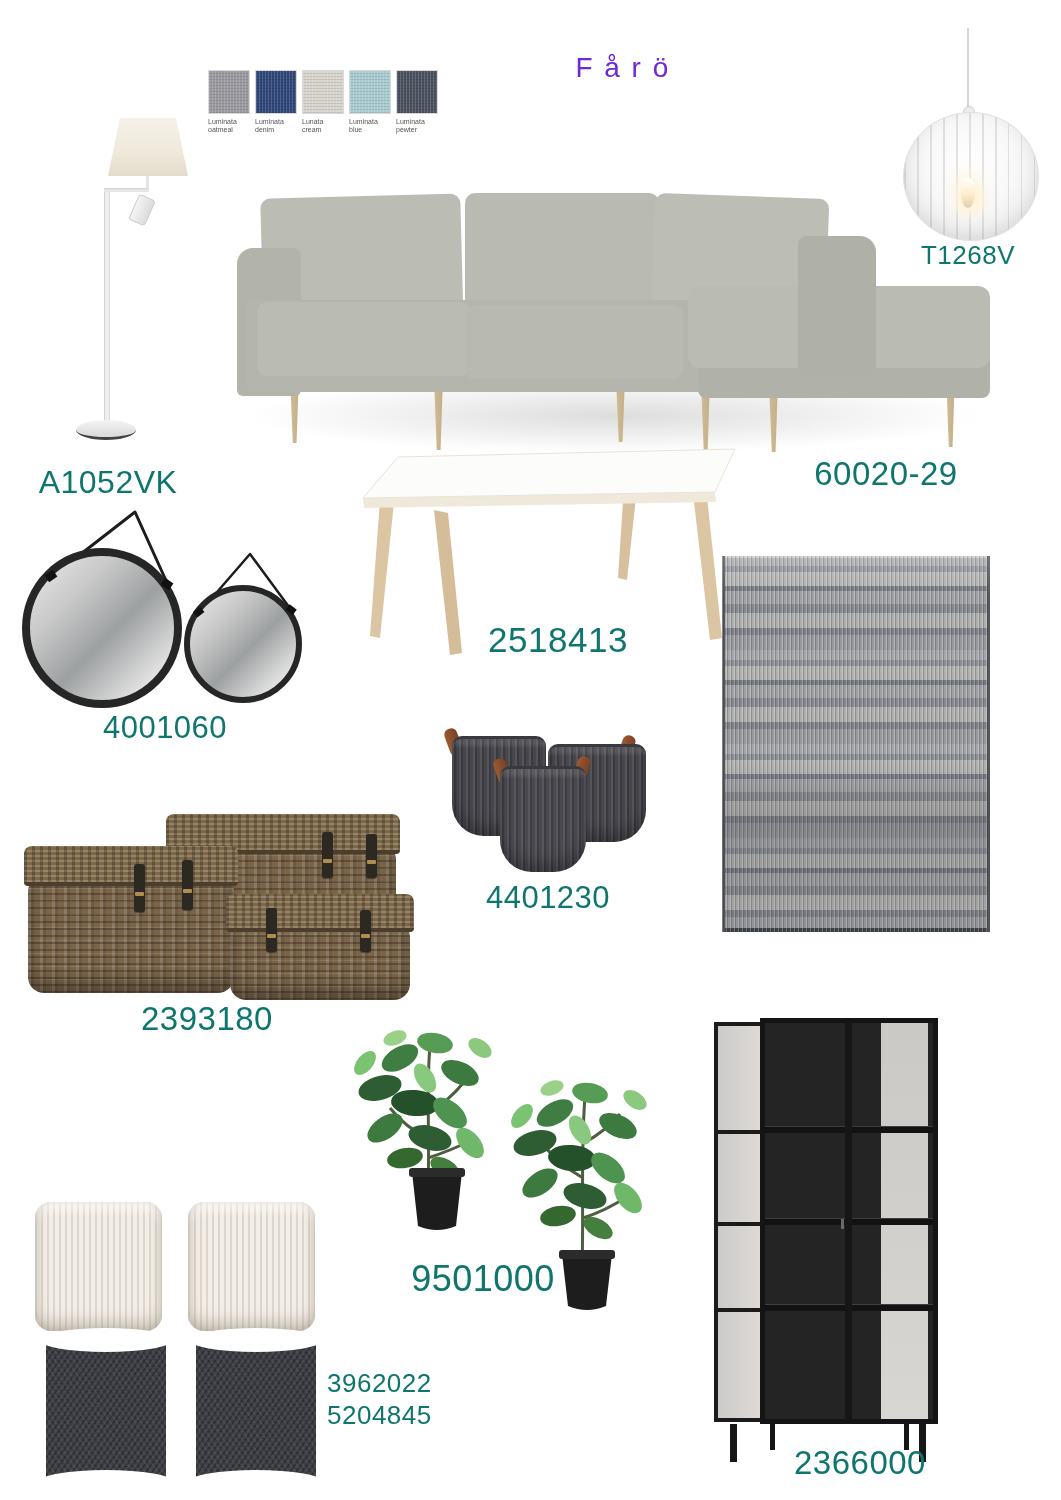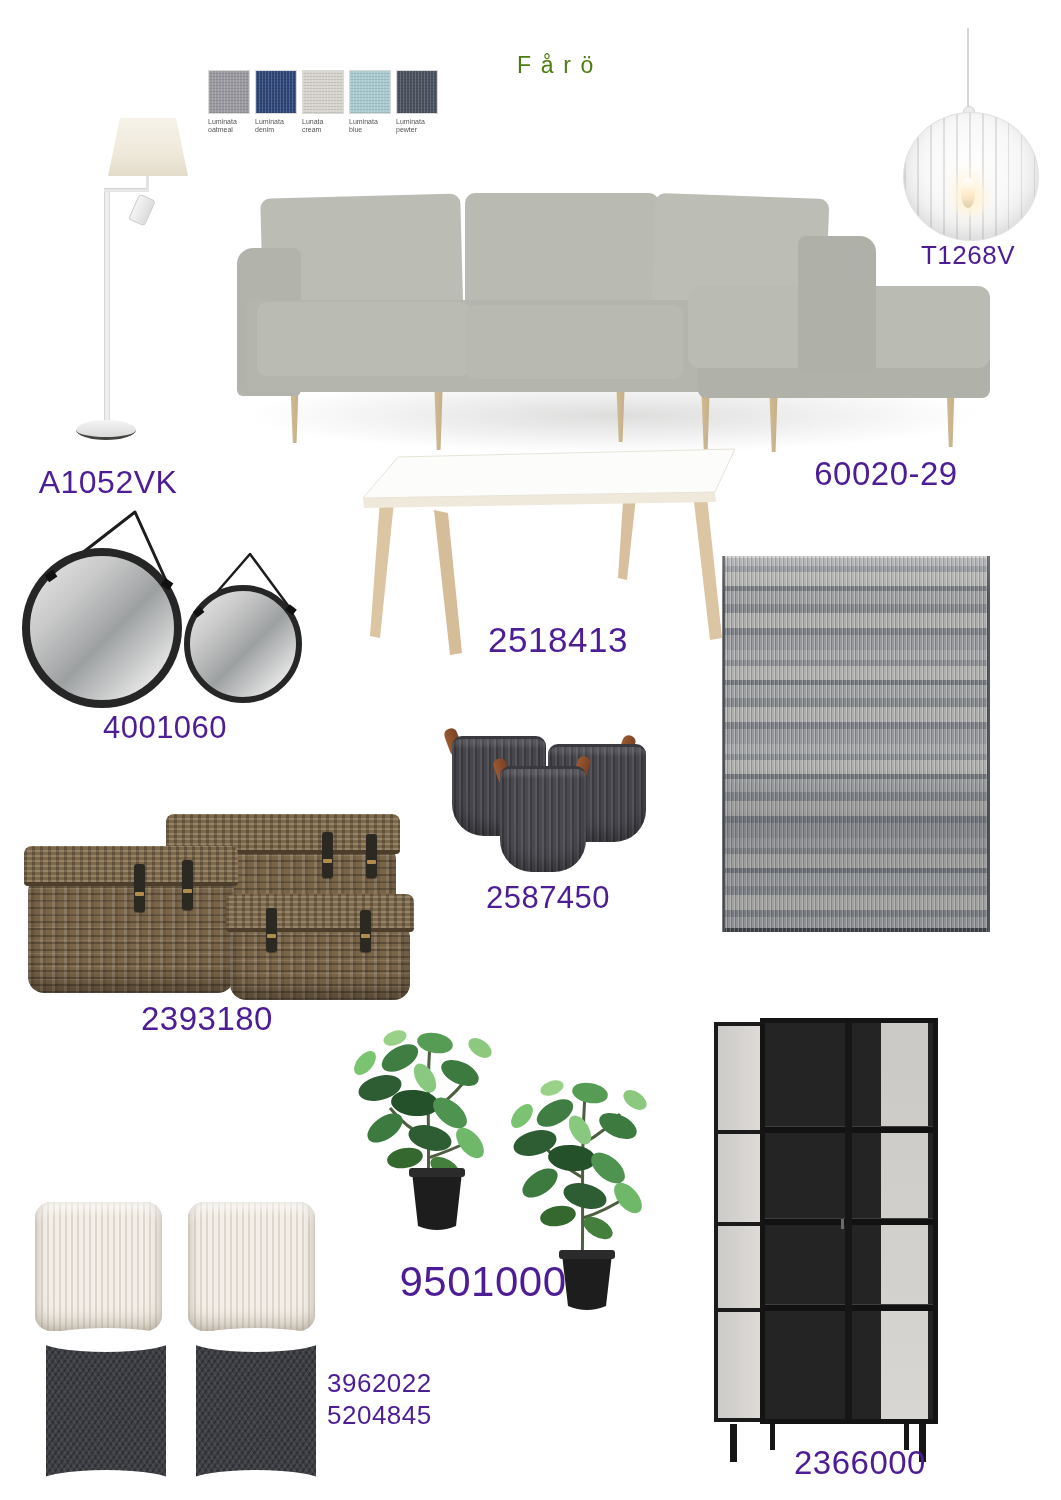--- a/index.html
+++ b/index.html
@@ -4,38 +4,38 @@
 <style>
   html,body { margin:0; padding:0; background:#ffffff; }
   .board {
     position:relative; width:1061px; height:1500px; background:#ffffff;
     font-family:"Liberation Sans", sans-serif; overflow:hidden;
   }
   .abs { position:absolute; }
 
   
   .title {
-    left:440px; top:52px; width:240px; text-align:center;
-    font-size:23px; letter-spacing:0.42em; color:#4d7c0f; font-weight:400;
+    left:440px; top:52px; width:240px; text-align:right;
+    font-size:28px; letter-spacing:0.42em; color:#6d28d9; font-weight:400;
   }
 
   
   .swatchstrip { left:208px; top:70px; width:240px; height:70px; }
   .swatch { position:absolute; top:0; width:42px; }
   .swatch .chip { width:42px; height:44px; border:1px solid #d9d9d9; box-sizing:border-box;
     background-image:
       repeating-linear-gradient(90deg, rgba(255,255,255,0.16) 0 1px, transparent 1px 3px),
       repeating-linear-gradient(0deg, rgba(0,0,0,0.10) 0 1px, transparent 1px 3px);
   }
   .swatch .slabel { margin-top:4px; font-size:7px; line-height:8px; color:#555; }
   .sw0{left:0} .sw1{left:47px} .sw2{left:94px} .sw3{left:141px} .sw4{left:188px}
 
   
   .code {
-    color:#4c1d95; text-align:center; font-weight:400;
+    color:#0f766e; text-align:center; font-weight:400;
     letter-spacing:0.5px;
   }
 
   
   .lamp-shade { left:108px; top:118px; width:80px; height:58px;
     background:linear-gradient(180deg,#f6f2e9 0%,#efe9db 60%,#e4dccb 100%);
     clip-path:polygon(15% 0,85% 0,100% 100%,0 100%);
     filter:drop-shadow(0 1px 1px rgba(0,0,0,0.15)); }
   .lamp-stem  { left:146px; top:176px; width:3px; height:14px; background:#e3e3e3; }
   .lamp-arm   { left:104px; top:188px; width:45px; height:3px; background:#e6e6e6; border-top:1px solid #d2d2d2; }
@@ -250,21 +250,21 @@
 
   <div class="abs rug"></div>
 
   <div class="abs chandle" style="left:447px; top:728px; transform:rotate(-20deg);"></div>
   <div class="abs chandle" style="left:620px; top:735px; transform:rotate(18deg);"></div>
   <div class="cbasket cb-left"></div>
   <div class="cbasket cb-right"></div>
   <div class="abs chandle" style="left:496px; top:758px; transform:rotate(-20deg);"></div>
   <div class="abs chandle" style="left:575px; top:756px; transform:rotate(18deg);"></div>
   <div class="cbasket cb-front"></div>
-  <div class="abs code" style="left:448px; top:880px; width:200px; font-size:31px;">2587450</div>
+  <div class="abs code" style="left:448px; top:880px; width:200px; font-size:31px;">4401230</div>
 
   <div class="wbasket" style="left:170px; top:848px; width:226px; height:112px;"></div>
   <div class="wlid" style="left:166px; top:814px; width:234px; height:40px;"></div>
   <div class="wstrap" style="left:322px; top:832px; height:46px;"></div>
   <div class="wstrap" style="left:366px; top:834px; height:44px;"></div>
   <div class="wbasket" style="left:28px;  top:880px; width:206px; height:113px;"></div>
   <div class="wlid" style="left:24px;  top:846px; width:214px; height:40px;"></div>
   <div class="wstrap" style="left:134px; top:864px; height:48px;"></div>
   <div class="wstrap" style="left:182px; top:860px; height:50px;"></div>
   <div class="wbasket" style="left:230px; top:926px; width:180px; height:74px;"></div>
@@ -310,21 +310,21 @@
       <ellipse cx="218" cy="198" rx="18" ry="10" fill="#35682f" transform="rotate(-10 218 198)"></ellipse>
       <ellipse cx="258" cy="210" rx="16" ry="9" fill="#457f3d" transform="rotate(30 258 210)"></ellipse>
       <ellipse cx="240" cy="112" rx="16" ry="9" fill="#88c97f" transform="rotate(60 240 112)"></ellipse>
       <ellipse cx="182" cy="98" rx="14" ry="8" fill="#7ac370" transform="rotate(-50 182 98)"></ellipse>
       <ellipse cx="295" cy="82" rx="13" ry="8" fill="#8cc97f" transform="rotate(35 295 82)"></ellipse>
       <ellipse cx="212" cy="70" rx="12" ry="7" fill="#9ad188" transform="rotate(-20 212 70)"></ellipse>
     </g>
     <path d="M222,236 L272,236 L266,288 Q247,296 228,288 Z" fill="#1d1d1d"></path>
     <rect x="219" y="232" width="56" height="9" rx="3" fill="#2b2b2b"></rect>
   </svg>
-  <div class="abs code" style="left:383px; top:1258px; width:200px; font-size:42px;">9501000</div>
+  <div class="abs code" style="left:383px; top:1258px; width:200px; font-size:36px;">9501000</div>
 
   <div class="abs cab">
     <div class="cab-leg" style="left:16px; top:410px;"></div>
     <div class="cab-leg" style="left:205px; top:410px;"></div>
     <div class="cab-leg" style="left:56px; top:406px; height:30px; width:5px;"></div>
     <div class="cab-leg" style="left:190px; top:406px; height:30px; width:5px;"></div>
     <div class="cab-side">
       <i style="top:104px;"></i>
         <i style="top:196px;"></i>
         <i style="top:282px;"></i>

